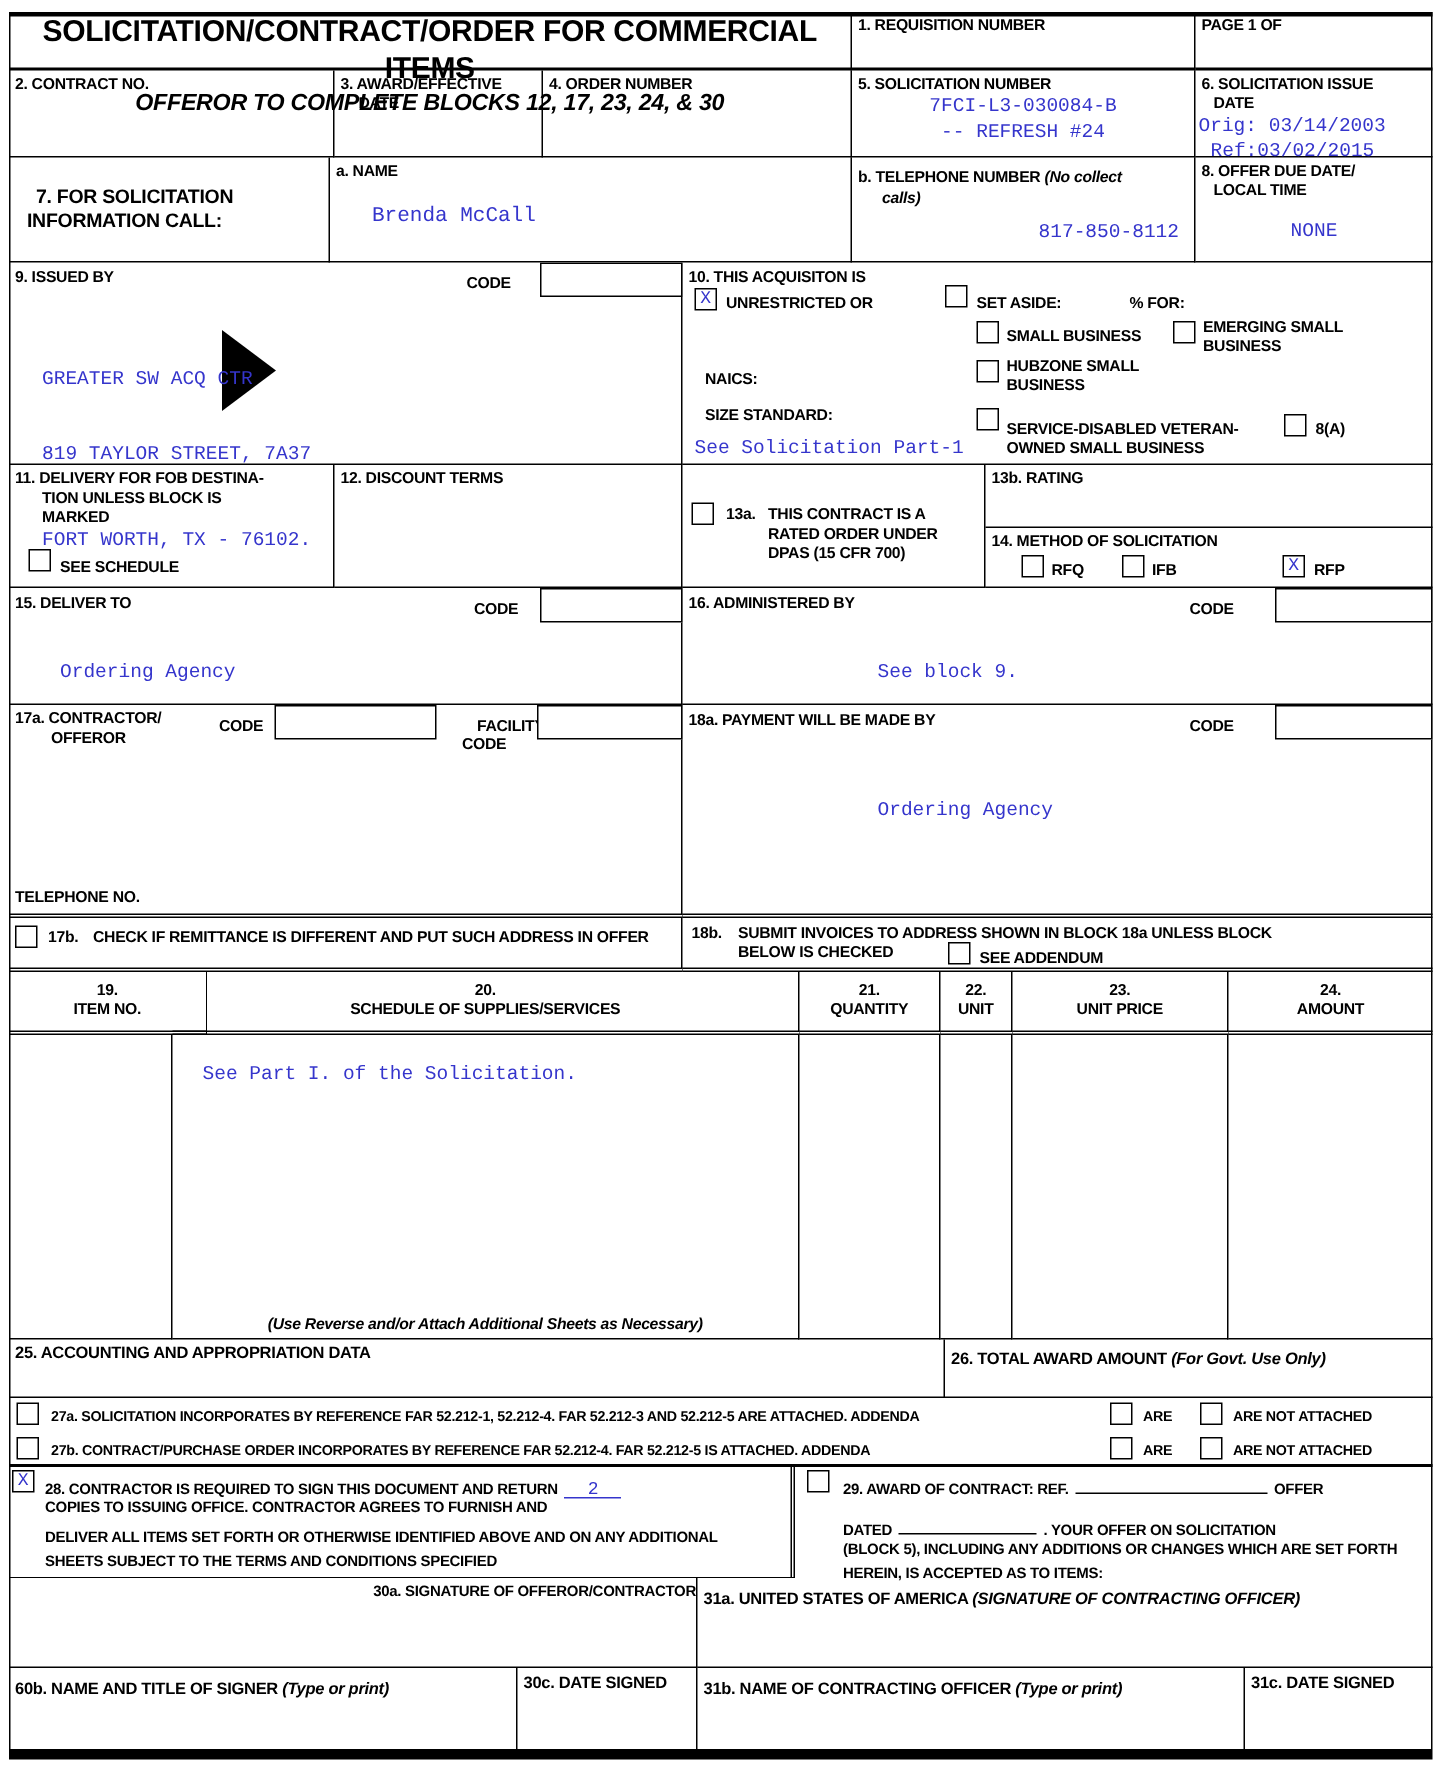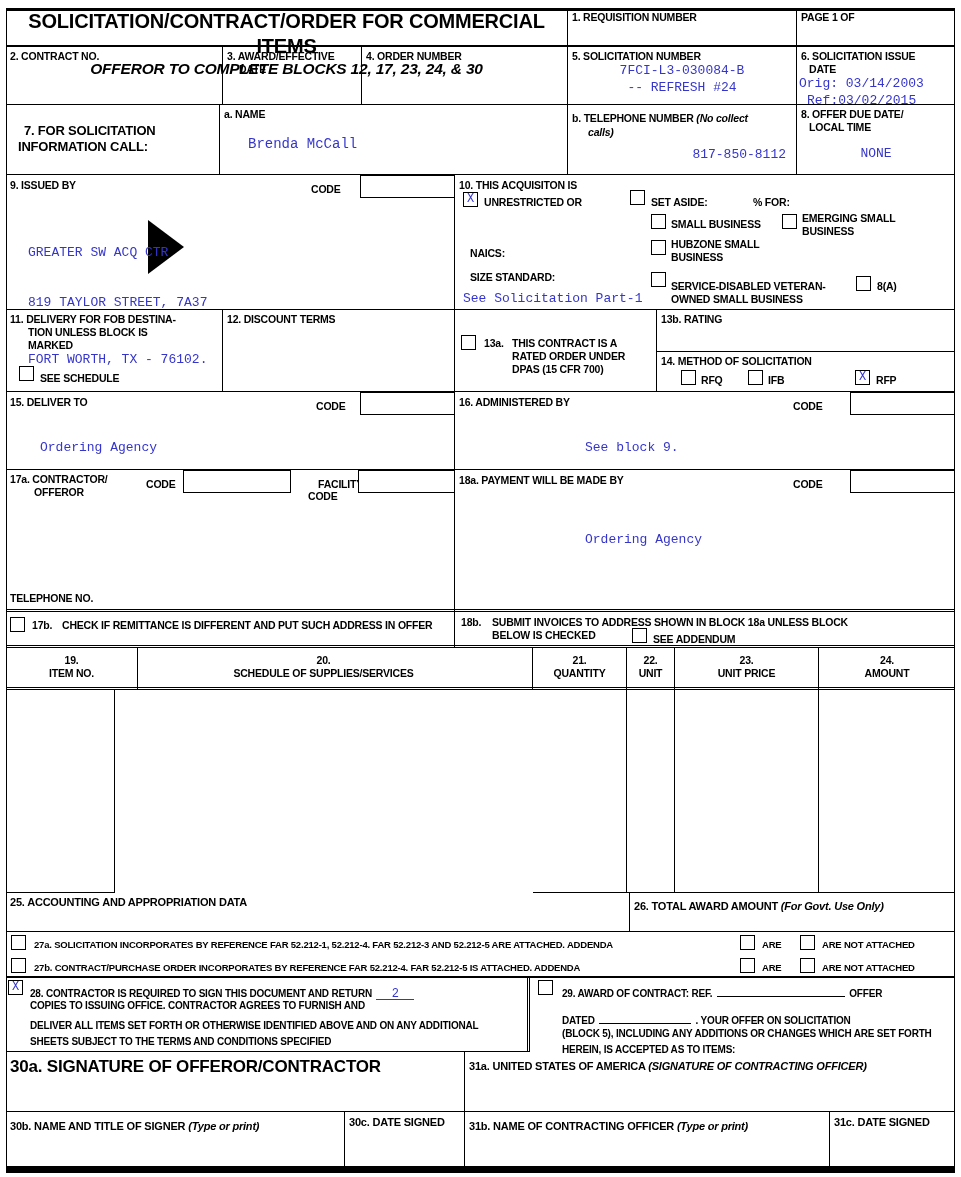--- a/index.html
+++ b/index.html
@@ -210,20 +210,24 @@
   <div class="cell br ctr" style="left:675px;top:648px;width:144px;height:42px;border-bottom:3px double #000;">
     <div class="lbl" style="margin-top:6px;">23.</div>
     <div class="lbl">UNIT PRICE</div>
   </div>
   <div class="cell ctr" style="left:819px;top:648px;width:136px;height:42px;border-bottom:3px double #000;">
     <div class="lbl" style="margin-top:6px;">24.</div>
     <div class="lbl">AMOUNT</div>
   </div>
 
   <div class="cell br bb" style="left:6px;top:690px;width:109px;height:203px;"></div>
+  <div class="cell br bb" style="left:115px;top:690px;width:418px;height:203px;">
+    <div class="val" style="margin:18px 0 0 20px;">See Part I. of the Solicitation.</div>
+    <div class="lbl it ctr" style="position:absolute;left:0;right:0;bottom:2px;font-size:10.5px;">(Use Reverse and/or Attach Additional Sheets as Necessary)</div>
+  </div>
   <div class="cell br bb" style="left:533px;top:690px;width:94px;height:203px;"></div>
   <div class="cell br bb" style="left:627px;top:690px;width:48px;height:203px;"></div>
   <div class="cell br bb" style="left:675px;top:690px;width:144px;height:203px;"></div>
   <div class="cell bb" style="left:819px;top:690px;width:136px;height:203px;"></div>
 
   <div class="cell br bb" style="left:6px;top:893px;width:624px;height:39px;">
     <div class="lbl" style="margin:3px 0 0 4px;font-size:11px;">25. ACCOUNTING AND APPROPRIATION DATA</div>
   </div>
   <div class="cell bb" style="left:630px;top:893px;width:325px;height:39px;">
     <div style="margin:3px 0 0 4px;">
@@ -261,31 +265,31 @@
     <span class="lbl" style="font-size:10px;">OFFER</span>
   </div>
   <div class="abs" style="left:562px;top:1010px;width:385px;">
     <span class="lbl" style="font-size:10px;">DATED</span>
     <span class="blank" style="width:92px;"></span>
     <span class="lbl" style="font-size:10px;">.  YOUR OFFER ON SOLICITATION</span>
   </div>
   <div class="lbl abs" style="left:562px;top:1026px;width:370px;font-size:10px;line-height:1.55;">(BLOCK 5), INCLUDING ANY ADDITIONS OR CHANGES WHICH ARE SET FORTH HEREIN, IS ACCEPTED AS TO ITEMS:</div>
 
   <div class="cell br bb" style="left:6px;top:1052px;width:459px;height:60px;">
-    <div class="lbl" style="margin:4px 0 0 4px;font-size:17px;">30a. SIGNATURE OF OFFEROR/CONTRACTOR</div>
+    <div class="lbl" style="margin:4px 0 0 4px;font-size:10px;text-align:right;">30a. SIGNATURE OF OFFEROR/CONTRACTOR</div>
   </div>
   <div class="cell bb" style="left:465px;top:1052px;width:490px;height:60px;">
     <div style="margin:4px 0 0 4px;">
       <span class="lbl" style="font-size:11px;">31a. UNITED STATES OF AMERICA </span><span class="lbl it" style="font-size:11px;">(SIGNATURE OF CONTRACTING OFFICER)</span>
     </div>
   </div>
 
   <div class="cell br" style="left:6px;top:1112px;width:339px;height:54px;">
     <div style="margin:4px 0 0 4px;">
-      <span class="lbl" style="font-size:11px;">30b. NAME AND TITLE OF SIGNER </span><span class="lbl it" style="font-size:11px;">(Type or print)</span>
+      <span class="lbl" style="font-size:11px;">60b. NAME AND TITLE OF SIGNER </span><span class="lbl it" style="font-size:11px;">(Type or print)</span>
     </div>
   </div>
   <div class="cell br" style="left:345px;top:1112px;width:120px;height:54px;">
     <div class="lbl" style="margin:4px 0 0 4px;font-size:11px;">30c. DATE SIGNED</div>
   </div>
   <div class="cell br" style="left:465px;top:1112px;width:365px;height:54px;">
     <div style="margin:4px 0 0 4px;">
       <span class="lbl" style="font-size:11px;">31b. NAME OF CONTRACTING OFFICER </span><span class="lbl it" style="font-size:11px;">(Type or print)</span>
     </div>
   </div>

